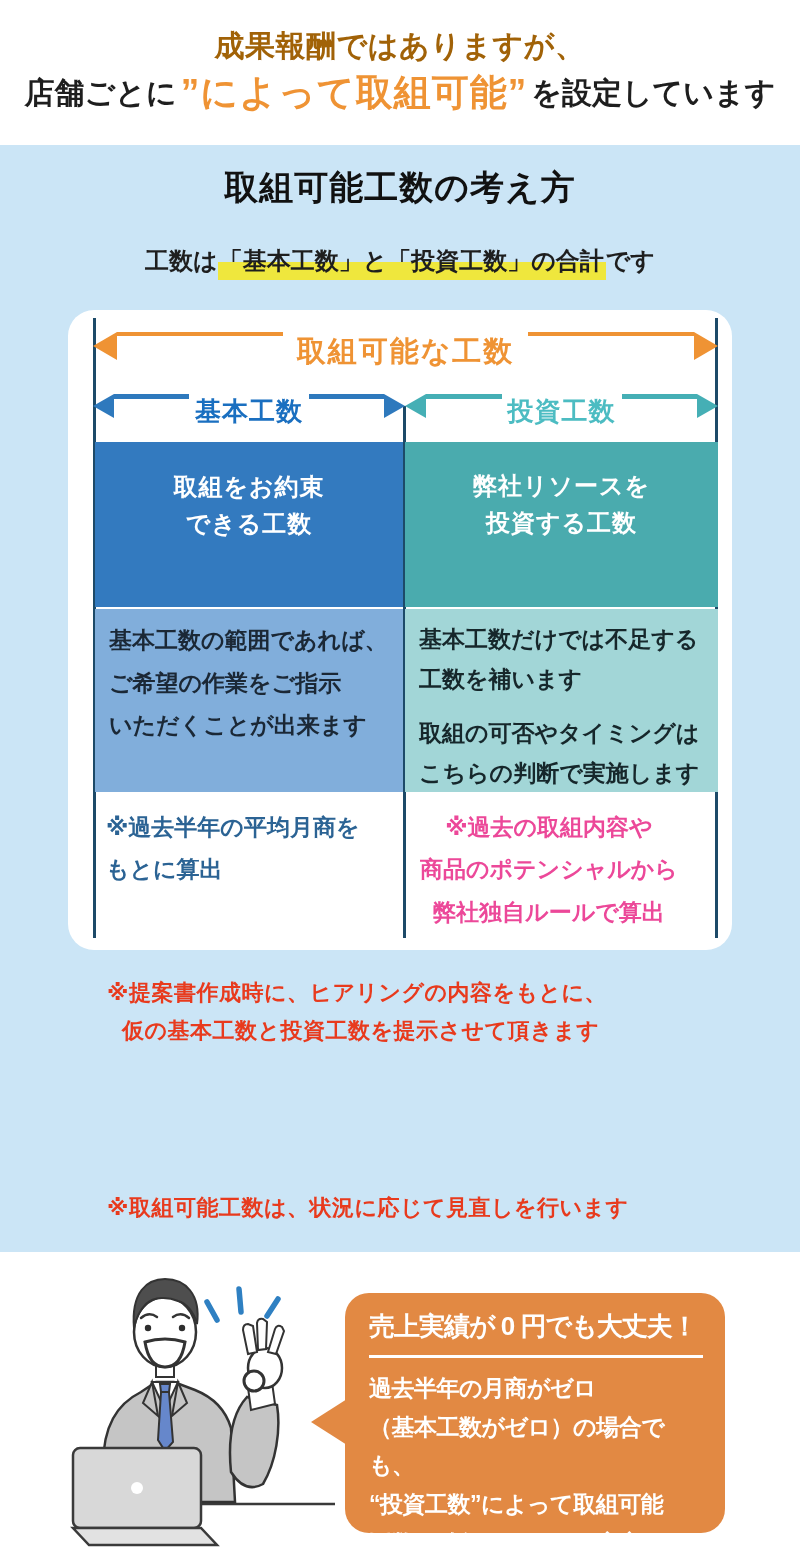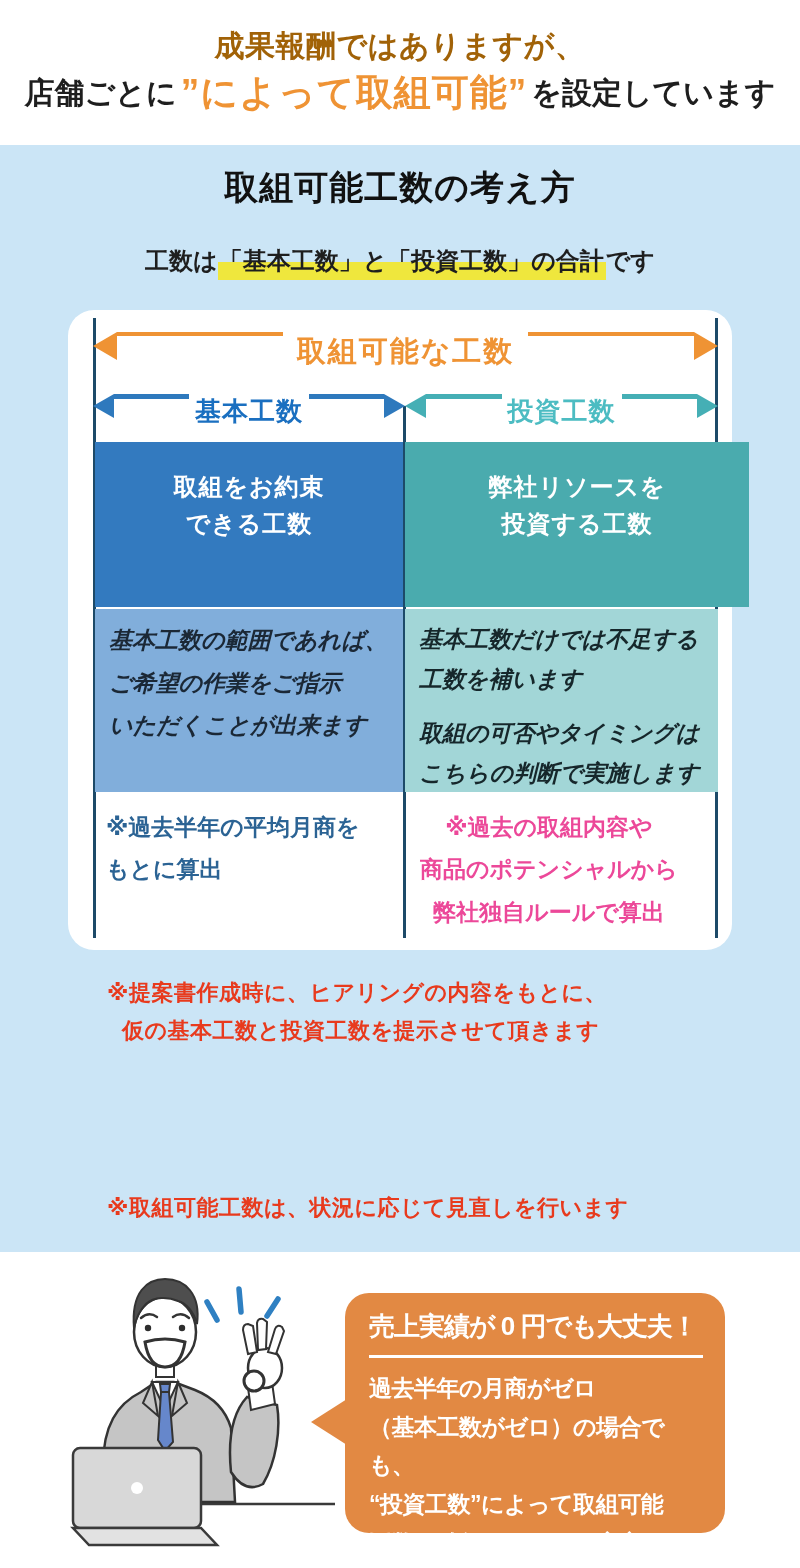--- a/index.html
+++ b/index.html
@@ -44,22 +44,22 @@
 
   .arrow-invest { left:337px; top:84px; width:313px; height:32px; }
   .arrow-invest .shaft { height:5px; background:#45afb5; }
   .arrow-invest .ah-l { border-top:12px solid transparent; border-bottom:12px solid transparent; border-right:21px solid #45afb5; }
   .arrow-invest .ah-r { border-top:12px solid transparent; border-bottom:12px solid transparent; border-left:21px solid #45afb5; }
   .arrow-invest .alabel { font-size:26px; color:#4cbcc2; padding:0 6px; letter-spacing:1px; }
 
   .blk { position:absolute; }
   .blk-head { height:165px; top:132px; color:#fff; font-size:24px; text-align:center; line-height:1.55; padding-top:26px; letter-spacing:1px; }
   .blk-head.left  { left:27px;  width:308px; background:#337abf; }
-  .blk-head.right { left:337px; width:344px; background:#4aabae; }
-  .blk-body { top:299px; height:183px; font-size:23px; padding:10px 0 0 14px;font-style:italic; }
+  .blk-head.right { left:337px; width:313px; background:#4aabae;font-family:Liberation Serif, serif; }
+  .blk-body { top:299px; height:183px; font-size:23px; padding:10px 0 0 14px; }
   .blk-body.left  { left:27px;  width:308px; background:#81aedb; color:#1b2836; line-height:1.85; }
   .blk-body.right { left:337px; width:313px; background:#a2d6d7; color:#16272b; line-height:1.72; padding-top:11px; }
   .blk-body.right p { margin-bottom:15px; }
 
   .card-note { position:absolute; top:496px; font-size:23px; line-height:1.84; }
   .card-note.left  { left:38px;  color:#2b6394; }
   .card-note.right { left:352px; color:#ec4899;text-align:center; }
 
   
   .remark { position:absolute; }

